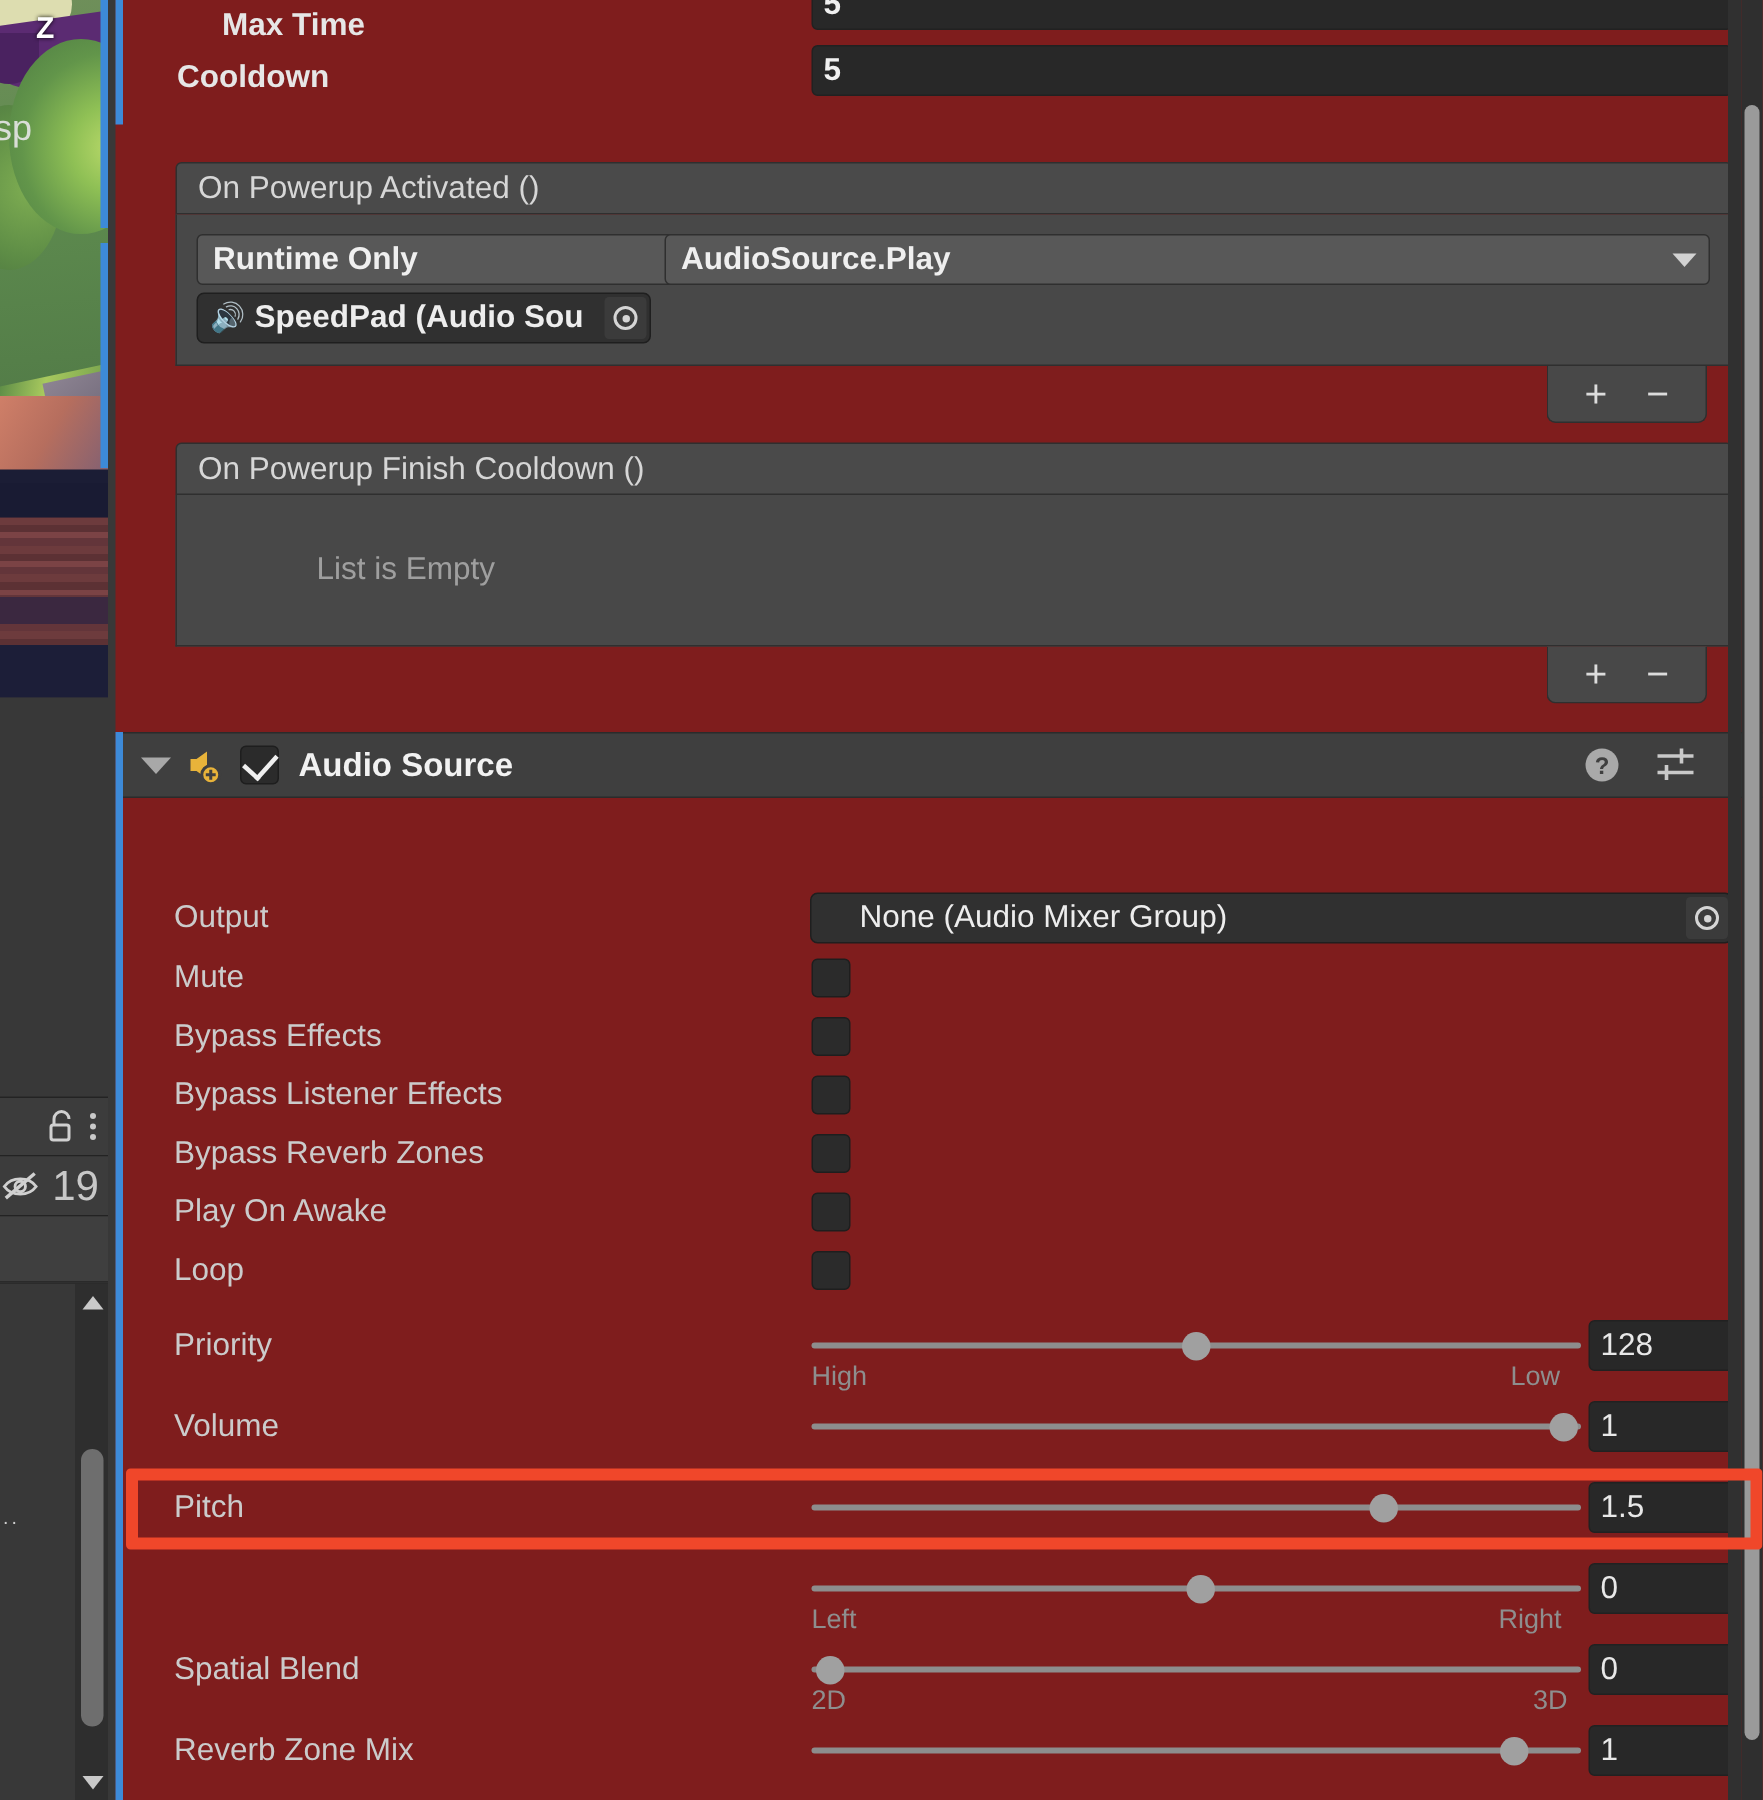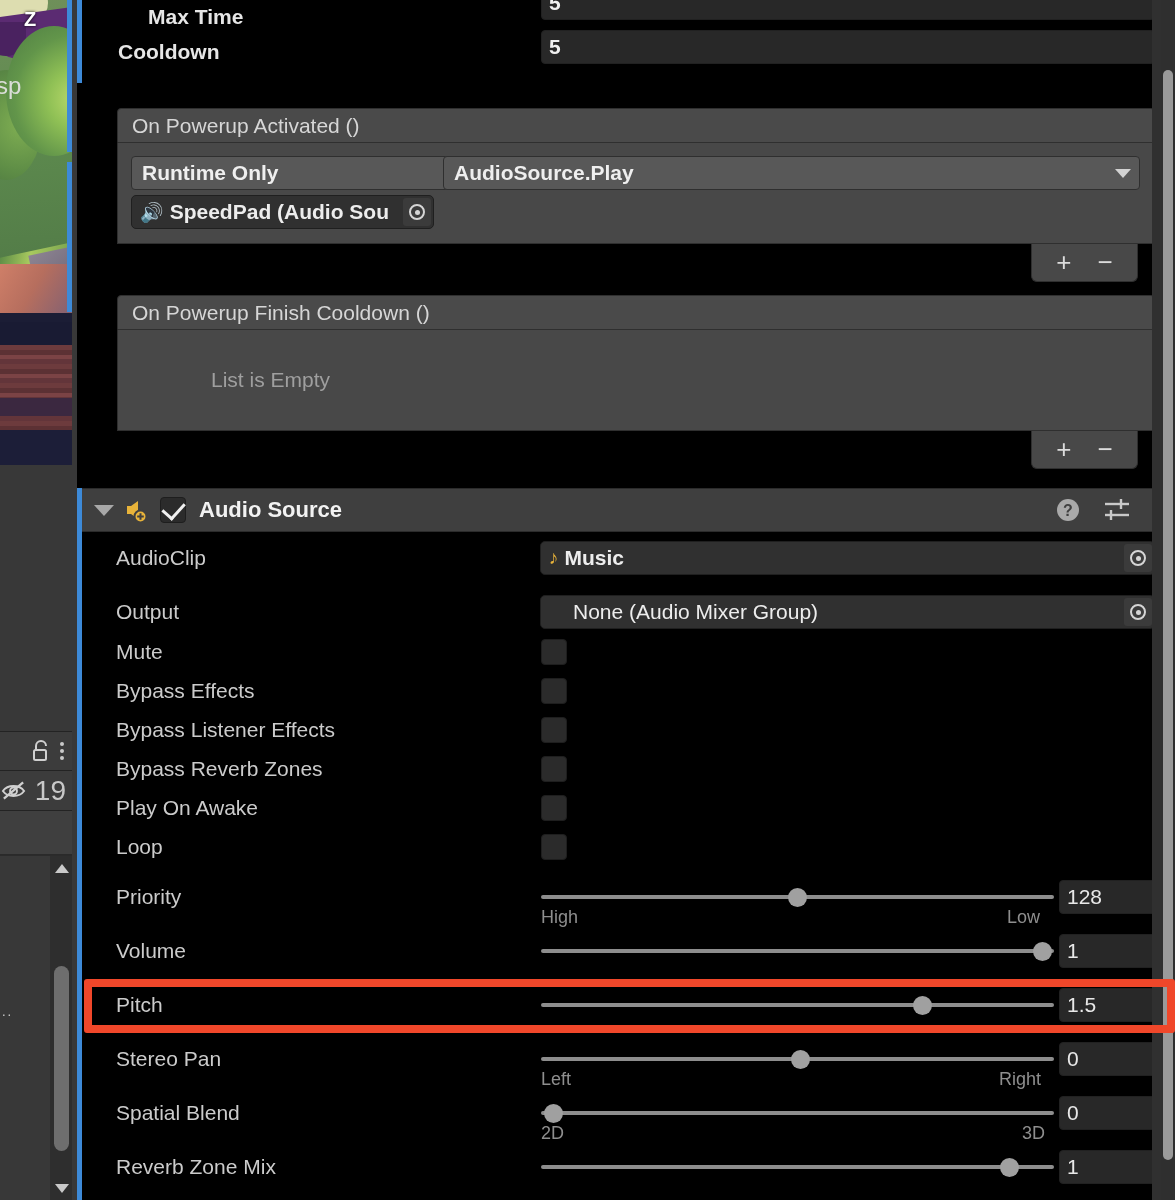--- a/index.html
+++ b/index.html
@@ -123,21 +123,21 @@
   .ll-arrow.up { top:8px; border-left:7px solid transparent;border-right:7px solid transparent;border-bottom:9px solid #c9c9c9; }
   .ll-arrow.down { bottom:8px; border-left:7px solid transparent;border-right:7px solid transparent;border-top:9px solid #c9c9c9; }
   .ll-thumb {
     position:absolute; left:4px; top:110px; width:15px; height:185px;
     background:#6e6e6e; border-radius:8px;
   }
 
   
   .inspector {
     position:absolute; left:77px; top:0; width:1098px; height:1200px;
-    background:#000000;
+    background:#7f1d1d;
   }
   .sel-bar { position:absolute; left:0; top:0; width:5px; background:#3d8ad8; }
 
   .ins-body { position:absolute; left:5px; top:0; width:1093px; height:1200px; }
 
   
   .row { position:absolute; left:0; width:1093px; display:flex; align-items:center; }
   .lbl { color:#cbcbcb; font-size:21px; white-space:nowrap; }
   .lbl.bold { color:#e6e6e6; font-weight:bold; }
 
@@ -364,30 +364,20 @@
             <line x1="8" y1="12" x2="8" y2="22" stroke="#c9c9c9" stroke-width="2.4"></line>
           </svg>
           <span class="kebab">
               <i></i>
               <i></i>
               <i></i>
             </span>
         </span>
       </div>
 
-      <div class="row" style="top:540px; height:36px;">
-        <span class="lbl" style="margin-left:34px;">AudioClip</span>
-        <div class="objfield" style="position:absolute; left:458px; width:615px;">
-          <span class="spk" style="font-weight:normal;">♪</span>
-          <span>Music</span>
-          <span class="picker">
-              <span class="ring"></span>
-            </span>
-        </div>
-      </div>
 
       <div class="row" style="top:594px; height:36px;">
         <span class="lbl" style="margin-left:34px;">Output</span>
         <div class="objfield" style="position:absolute; left:458px; width:615px; font-weight:normal;padding-left:32px;">
           <span>None (Audio Mixer Group)</span>
           <span class="picker">
               <span class="ring"></span>
             </span>
         </div>
       </div>
@@ -439,23 +429,20 @@
 
       <div class="row" style="top:988px; height:34px;">
         <span class="lbl" style="margin-left:34px;">Pitch</span>
       </div>
       <div class="slider" style="left:459px; top:988px; width:513px;">
         <span class="strack"></span>
         <span class="sknob" style="left:72.5%;"></span>
       </div>
       <div class="numfield" style="position:absolute; left:977px; top:988px; width:97px;">1.5</div>
 
-      <div class="row" style="top:1042px; height:34px;">
-        <span class="lbl" style="margin-left:34px;">Stereo Pan</span>
-      </div>
       <div class="slider" style="left:459px; top:1042px; width:513px;">
         <span class="strack"></span>
         <span class="sknob" style="left:48.8%;"></span>
       </div>
       <span class="sendlbl" style="left:459px; top:1069px;">Left</span>
       <span class="sendlbl" style="left:917px; top:1069px;">Right</span>
       <div class="numfield" style="position:absolute; left:977px; top:1042px; width:97px;">0</div>
 
       <div class="row" style="top:1096px; height:34px;">
         <span class="lbl" style="margin-left:34px;">Spatial Blend</span>

